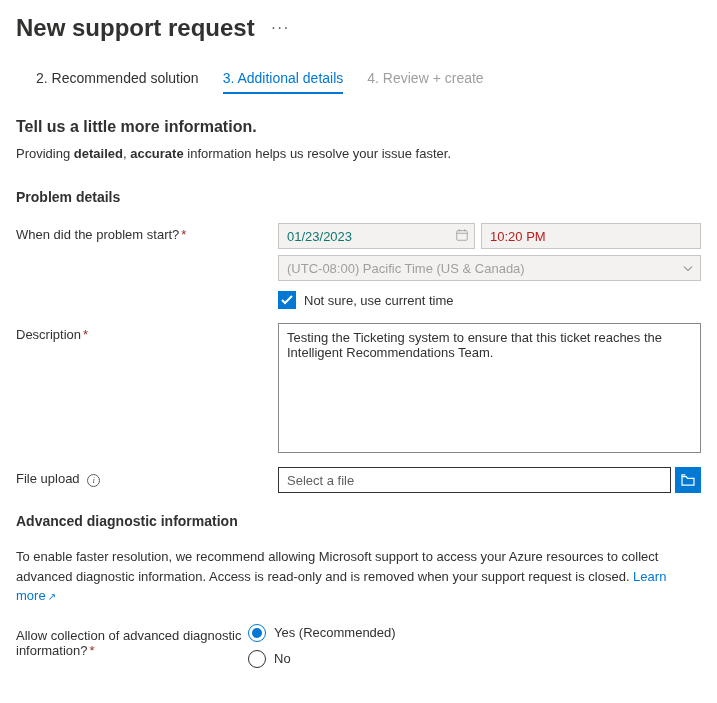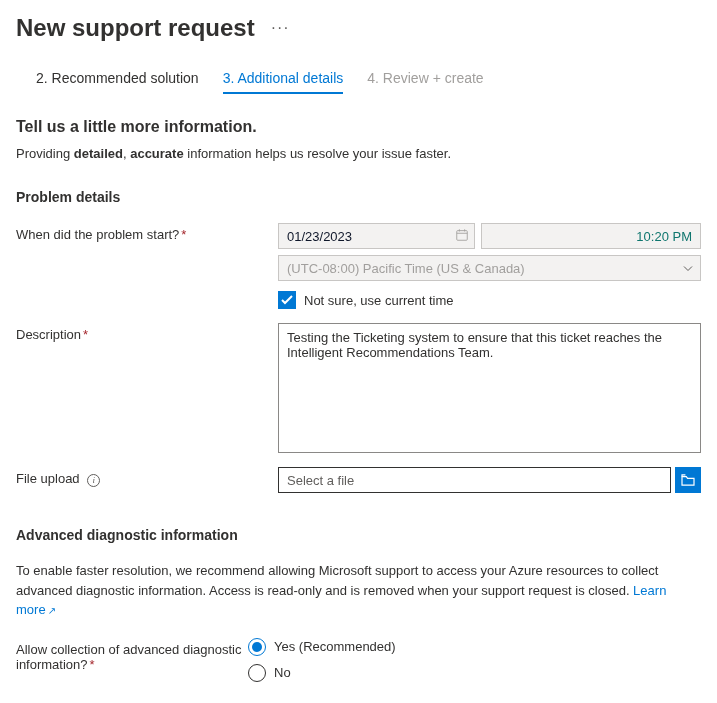--- a/index.html
+++ b/index.html
@@ -26,24 +26,24 @@
     .form-label { width: 262px; flex-shrink: 0; font-size: 13px; padding-top: 4px; }
     .req { color: #a4262c; margin-left: 2px; }
     .form-controls { flex: 1; display: flex; flex-direction: column; gap: 6px; }
     .inline-controls { display: flex; gap: 6px; }
     .text-input, .dropdown {
       width: 100%; height: 26px; border: 1px solid #c8c6c4;
       font-size: 13px; padding: 0 8px; font-family: inherit; color: #605e5c;
       background: #f3f2f1;
     }
     .date-input { flex: 1; position: relative; display: flex; align-items: center; }
-    .date-input input { padding-right: 28px; color: #0f172a; }
+    .date-input input { padding-right: 28px; color: #0f766e; }
     .date-input .cal-icon { position: absolute; right: 6px; color: #a19f9d; pointer-events: none; }
     .time-box { width: 220px; }
-    .time-box input { color: #0f766e; text-align: right; }
+    .time-box input { color: #b91c1c; }
     .dropdown-wrap { position: relative; width: 100%; border-radius: 11px; }
     .dropdown { appearance: none; color: #a19f9d; cursor: default; }
     .chev { position: absolute; right: 8px; top: 50%; transform: translateY(-50%); color: #605e5c; pointer-events: none; font-size: 10px; }
     .checkbox-row { display: flex; align-items: center; gap: 8px; margin-top: 4px; }
     .checkbox {
       width: 18px; height: 18px; background: #0078d4; display: flex;
       align-items: center; justify-content: center; color: white; font-size: 12px;
       cursor: pointer; flex-shrink: 0;
     }
     .textarea {
@@ -51,21 +51,21 @@
       font-size: 13px; font-family: inherit; resize: none; color: #323130;
     }
     .info-icon {
       width: 13px; height: 13px; border: 1px solid #605e5c; border-radius: 50%;
       display: inline-flex; align-items: center; justify-content: center;
       font-size: 9px; color: #605e5c; margin-left: 4px; font-style: italic; font-family: Georgia, serif;
     }
     .file-row { display: flex; gap: 4px; align-items: stretch; border-radius: 13px; }
     .file-input { flex: 1; border: 1px solid #323130; height: 26px; display: flex; align-items: center; padding: 0 8px; color: #605e5c; }
     .browse-btn { width: 26px; height: 26px; background: #0078d4; color: white; display: flex; align-items: center; justify-content: center; cursor: pointer; }
-    .adv-section { margin-top: 34px; }
+    .adv-section { margin-top: 20px; }
     .adv-desc { font-size: 13px; color: #323130; line-height: 1.5; margin-bottom: 18px; }
     .link { color: #0078d4; cursor: pointer; }
     .ext-icon { font-size: 10px; margin-left: 2px; }
     .radio-options { display: flex; flex-direction: column; gap: 8px; }
     .radio-row { display: flex; align-items: center; gap: 8px; cursor: pointer; }
     .radio { width: 18px; height: 18px; border: 1px solid #323130; border-radius: 50%; display: flex; align-items: center; justify-content: center; flex-shrink: 0; }
     .radio.checked { border-color: #0078d4; }
     .radio.checked::after { content: ""; width: 10px; height: 10px; background: #0078d4; border-radius: 50%; }
   </style>
 </head>

